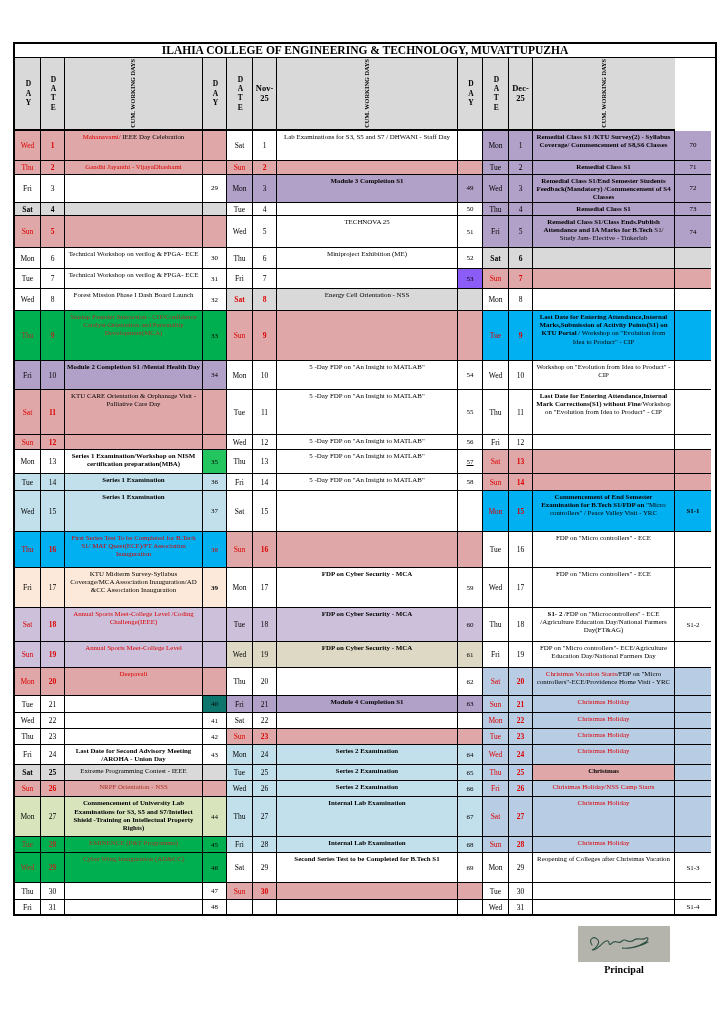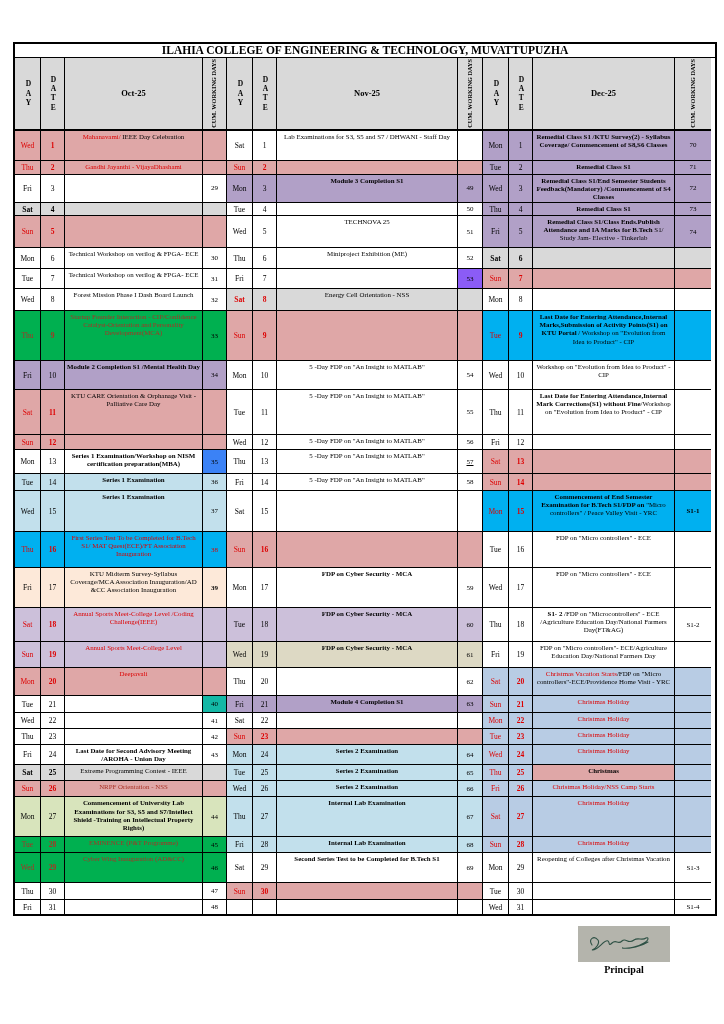--- a/index.html
+++ b/index.html
@@ -33,21 +33,20 @@
 <div id="cal">
   <div class="titlebar">ILAHIA COLLEGE OF ENGINEERING &amp; TECHNOLOGY, MUVATTUPUZHA</div>
 
   <div id="hdr" class="grid">
     <div class="cell">
         <span class="vword">DAY</span>
       </div>
     <div class="cell">
         <span class="vword">DATE</span>
       </div>
-    <div class="cell monthlabel">Oct-25</div>
     <div class="cell grpend">
         <span class="rot">CUM. WORKING DAYS</span>
       </div>
     <div class="cell">
         <span class="vword">DAY</span>
       </div>
     <div class="cell">
         <span class="vword">DATE</span>
       </div>
     <div class="cell monthlabel">Nov-25</div>
@@ -232,21 +231,21 @@
         <div class="cell cumc grpend" style="background: rgb(255, 255, 255); color: rgb(0, 0, 0);">56</div>
         <div class="cell dayc" style="background: rgb(255, 255, 255); color: rgb(0, 0, 0); min-height: 15px;">Fri</div>
         <div class="cell datec" style="background: rgb(255, 255, 255); color: rgb(0, 0, 0);">12</div>
         <div class="cell evc" style="background: rgb(255, 255, 255); display: block; padding-top: 2px;"></div>
         <div class="cell cumc last" style="background: rgb(255, 255, 255); color: rgb(0, 0, 0);"></div>
       </div>
       <div class="grid">
         <div class="cell dayc" style="background: rgb(255, 255, 255); color: rgb(0, 0, 0); min-height: 24px;">Mon</div>
         <div class="cell datec" style="background: rgb(255, 255, 255); color: rgb(0, 0, 0);">13</div>
         <div class="cell evc" style="background: rgb(255, 255, 255); display: block; padding-top: 2px;"><span style="color: rgb(0, 0, 0); font-weight: bold;">Series 1 Examination/Workshop on NISM certification preparation(MBA)</span></div>
-        <div class="cell cumc grpend" style="background: #3b82f6; color: rgb(0, 0, 0);">35</div>
+        <div class="cell cumc grpend" style="background: #22c55e; color: rgb(0, 0, 0);">35</div>
         <div class="cell dayc" style="background: rgb(255, 255, 255); color: rgb(0, 0, 0); min-height: 24px;">Thu</div>
         <div class="cell datec" style="background: rgb(255, 255, 255); color: rgb(0, 0, 0);">13</div>
         <div class="cell evc" style="background: rgb(255, 255, 255); display: block; padding-top: 2px;"><span style="color: rgb(0, 0, 0);">5 -Day FDP on "An Insight to MATLAB"</span></div>
         <div class="cell cumc grpend" style="background: rgb(255, 255, 255); color: rgb(0, 0, 0); text-decoration: underline;">57</div>
         <div class="cell dayc" style="background: rgb(223, 167, 167); color: rgb(221, 0, 0); min-height: 24px;">Sat</div>
         <div class="cell datec b" style="background: rgb(223, 167, 167); color: rgb(221, 0, 0);">13</div>
         <div class="cell evc" style="background: rgb(223, 167, 167); display: block; padding-top: 2px;"></div>
         <div class="cell cumc last" style="background: rgb(223, 167, 167); color: rgb(0, 0, 0);"></div>
       </div>
       <div class="grid">
@@ -344,21 +343,21 @@
         <div class="cell cumc grpend" style="background: rgb(255, 255, 255); color: rgb(0, 0, 0);">62</div>
         <div class="cell dayc" style="background: rgb(184, 204, 228); color: rgb(221, 0, 0); min-height: 28px;">Sat</div>
         <div class="cell datec b" style="background: rgb(184, 204, 228); color: rgb(221, 0, 0);">20</div>
         <div class="cell evc" style="background: rgb(184, 204, 228); display: block; padding-top: 2px;"><span style="color: rgb(221, 0, 0);">Christmas Vacation Starts</span><span style="color: rgb(0, 0, 0);">/FDP on "Micro controllers"-ECE/Providence Home Visit - YRC</span></div>
         <div class="cell cumc last" style="background: rgb(184, 204, 228); color: rgb(0, 0, 0);"></div>
       </div>
       <div class="grid">
         <div class="cell dayc" style="background: rgb(255, 255, 255); color: rgb(0, 0, 0); min-height: 17px;">Tue</div>
         <div class="cell datec" style="background: rgb(255, 255, 255); color: rgb(0, 0, 0);">21</div>
         <div class="cell evc" style="background: rgb(255, 255, 255); display: block; padding-top: 2px;"></div>
-        <div class="cell cumc grpend" style="background: #14b8a6; color: rgb(0, 0, 0);">40</div>
+        <div class="cell cumc grpend" style="background: #0f766e; color: rgb(0, 0, 0);">40</div>
         <div class="cell dayc" style="background: rgb(177, 160, 199); color: rgb(0, 0, 0); min-height: 17px;">Fri</div>
         <div class="cell datec" style="background: rgb(177, 160, 199); color: rgb(0, 0, 0);">21</div>
         <div class="cell evc" style="background: rgb(177, 160, 199); display: block; padding-top: 2px;"><span style="color: rgb(0, 0, 0); font-weight: bold;">Module 4 Completion S1</span></div>
         <div class="cell cumc grpend" style="background: rgb(177, 160, 199); color: rgb(0, 0, 0);">63</div>
         <div class="cell dayc" style="background: rgb(184, 204, 228); color: rgb(221, 0, 0); min-height: 17px;">Sun</div>
         <div class="cell datec b" style="background: rgb(184, 204, 228); color: rgb(221, 0, 0);">21</div>
         <div class="cell evc" style="background: rgb(184, 204, 228); display: block; padding-top: 2px;"><span style="color: rgb(221, 0, 0);">Christmas Holiday</span></div>
         <div class="cell cumc last" style="background: rgb(184, 204, 228); color: rgb(0, 0, 0);"></div>
       </div>
       <div class="grid">

